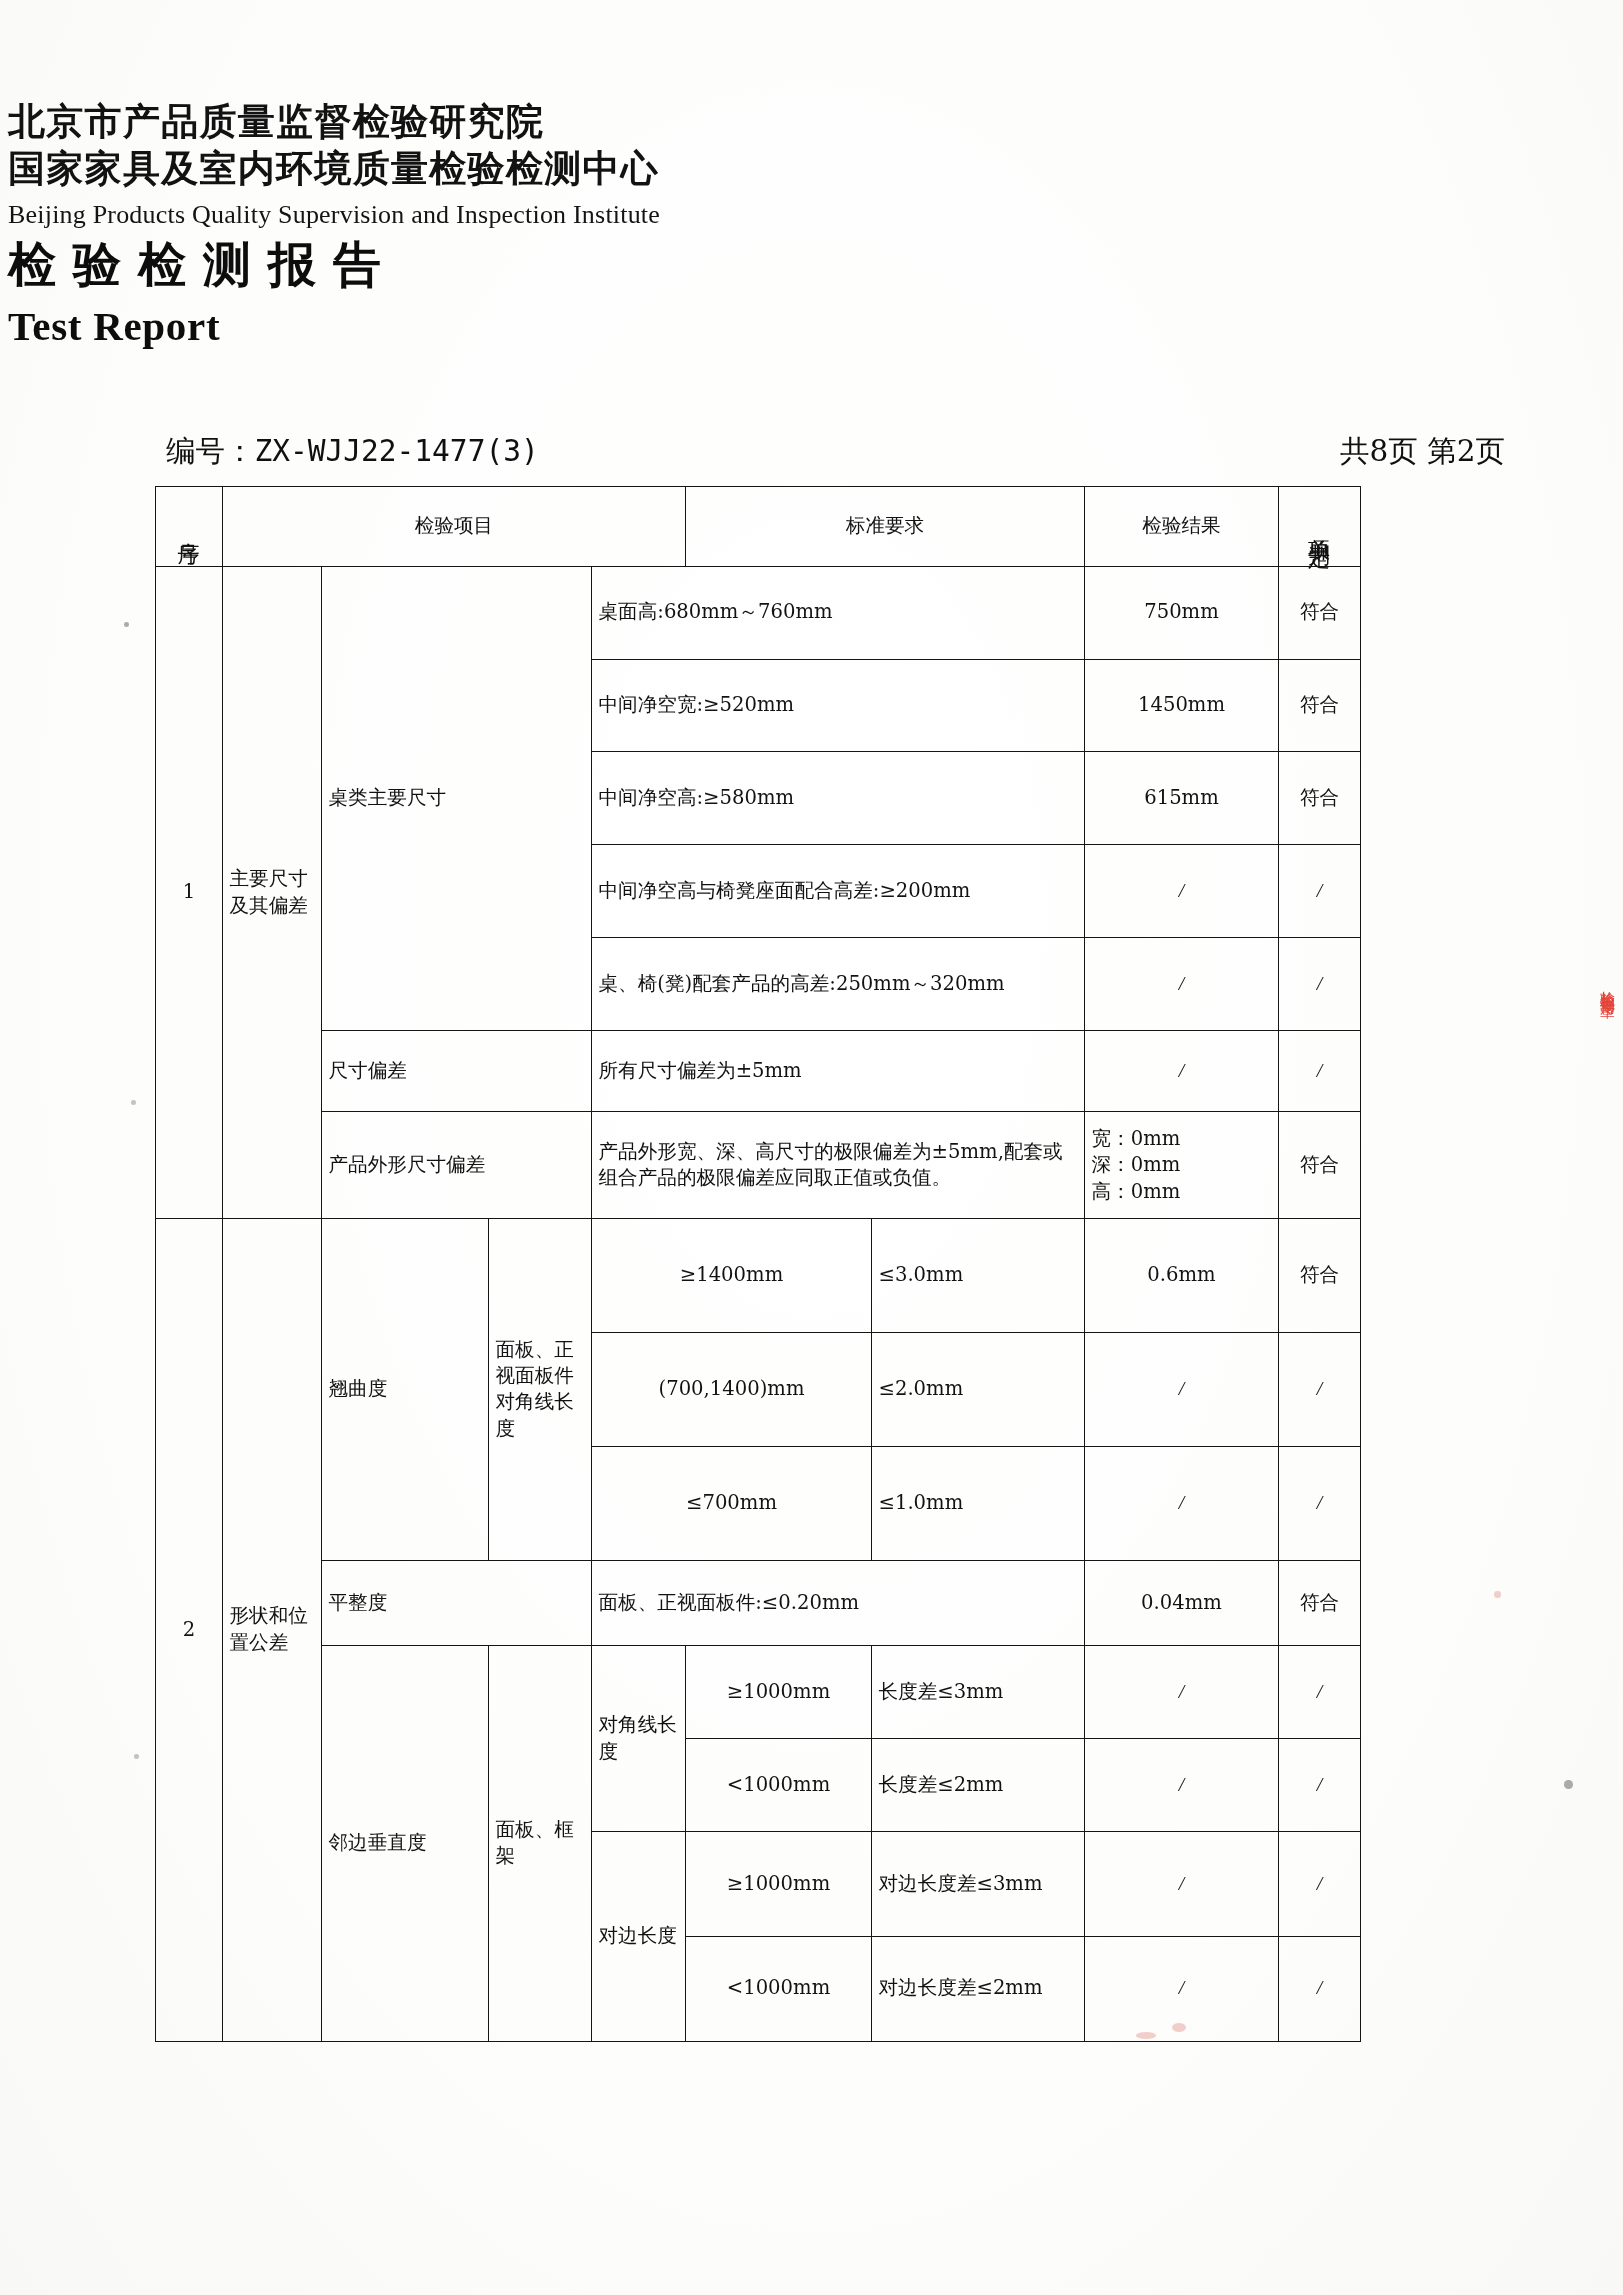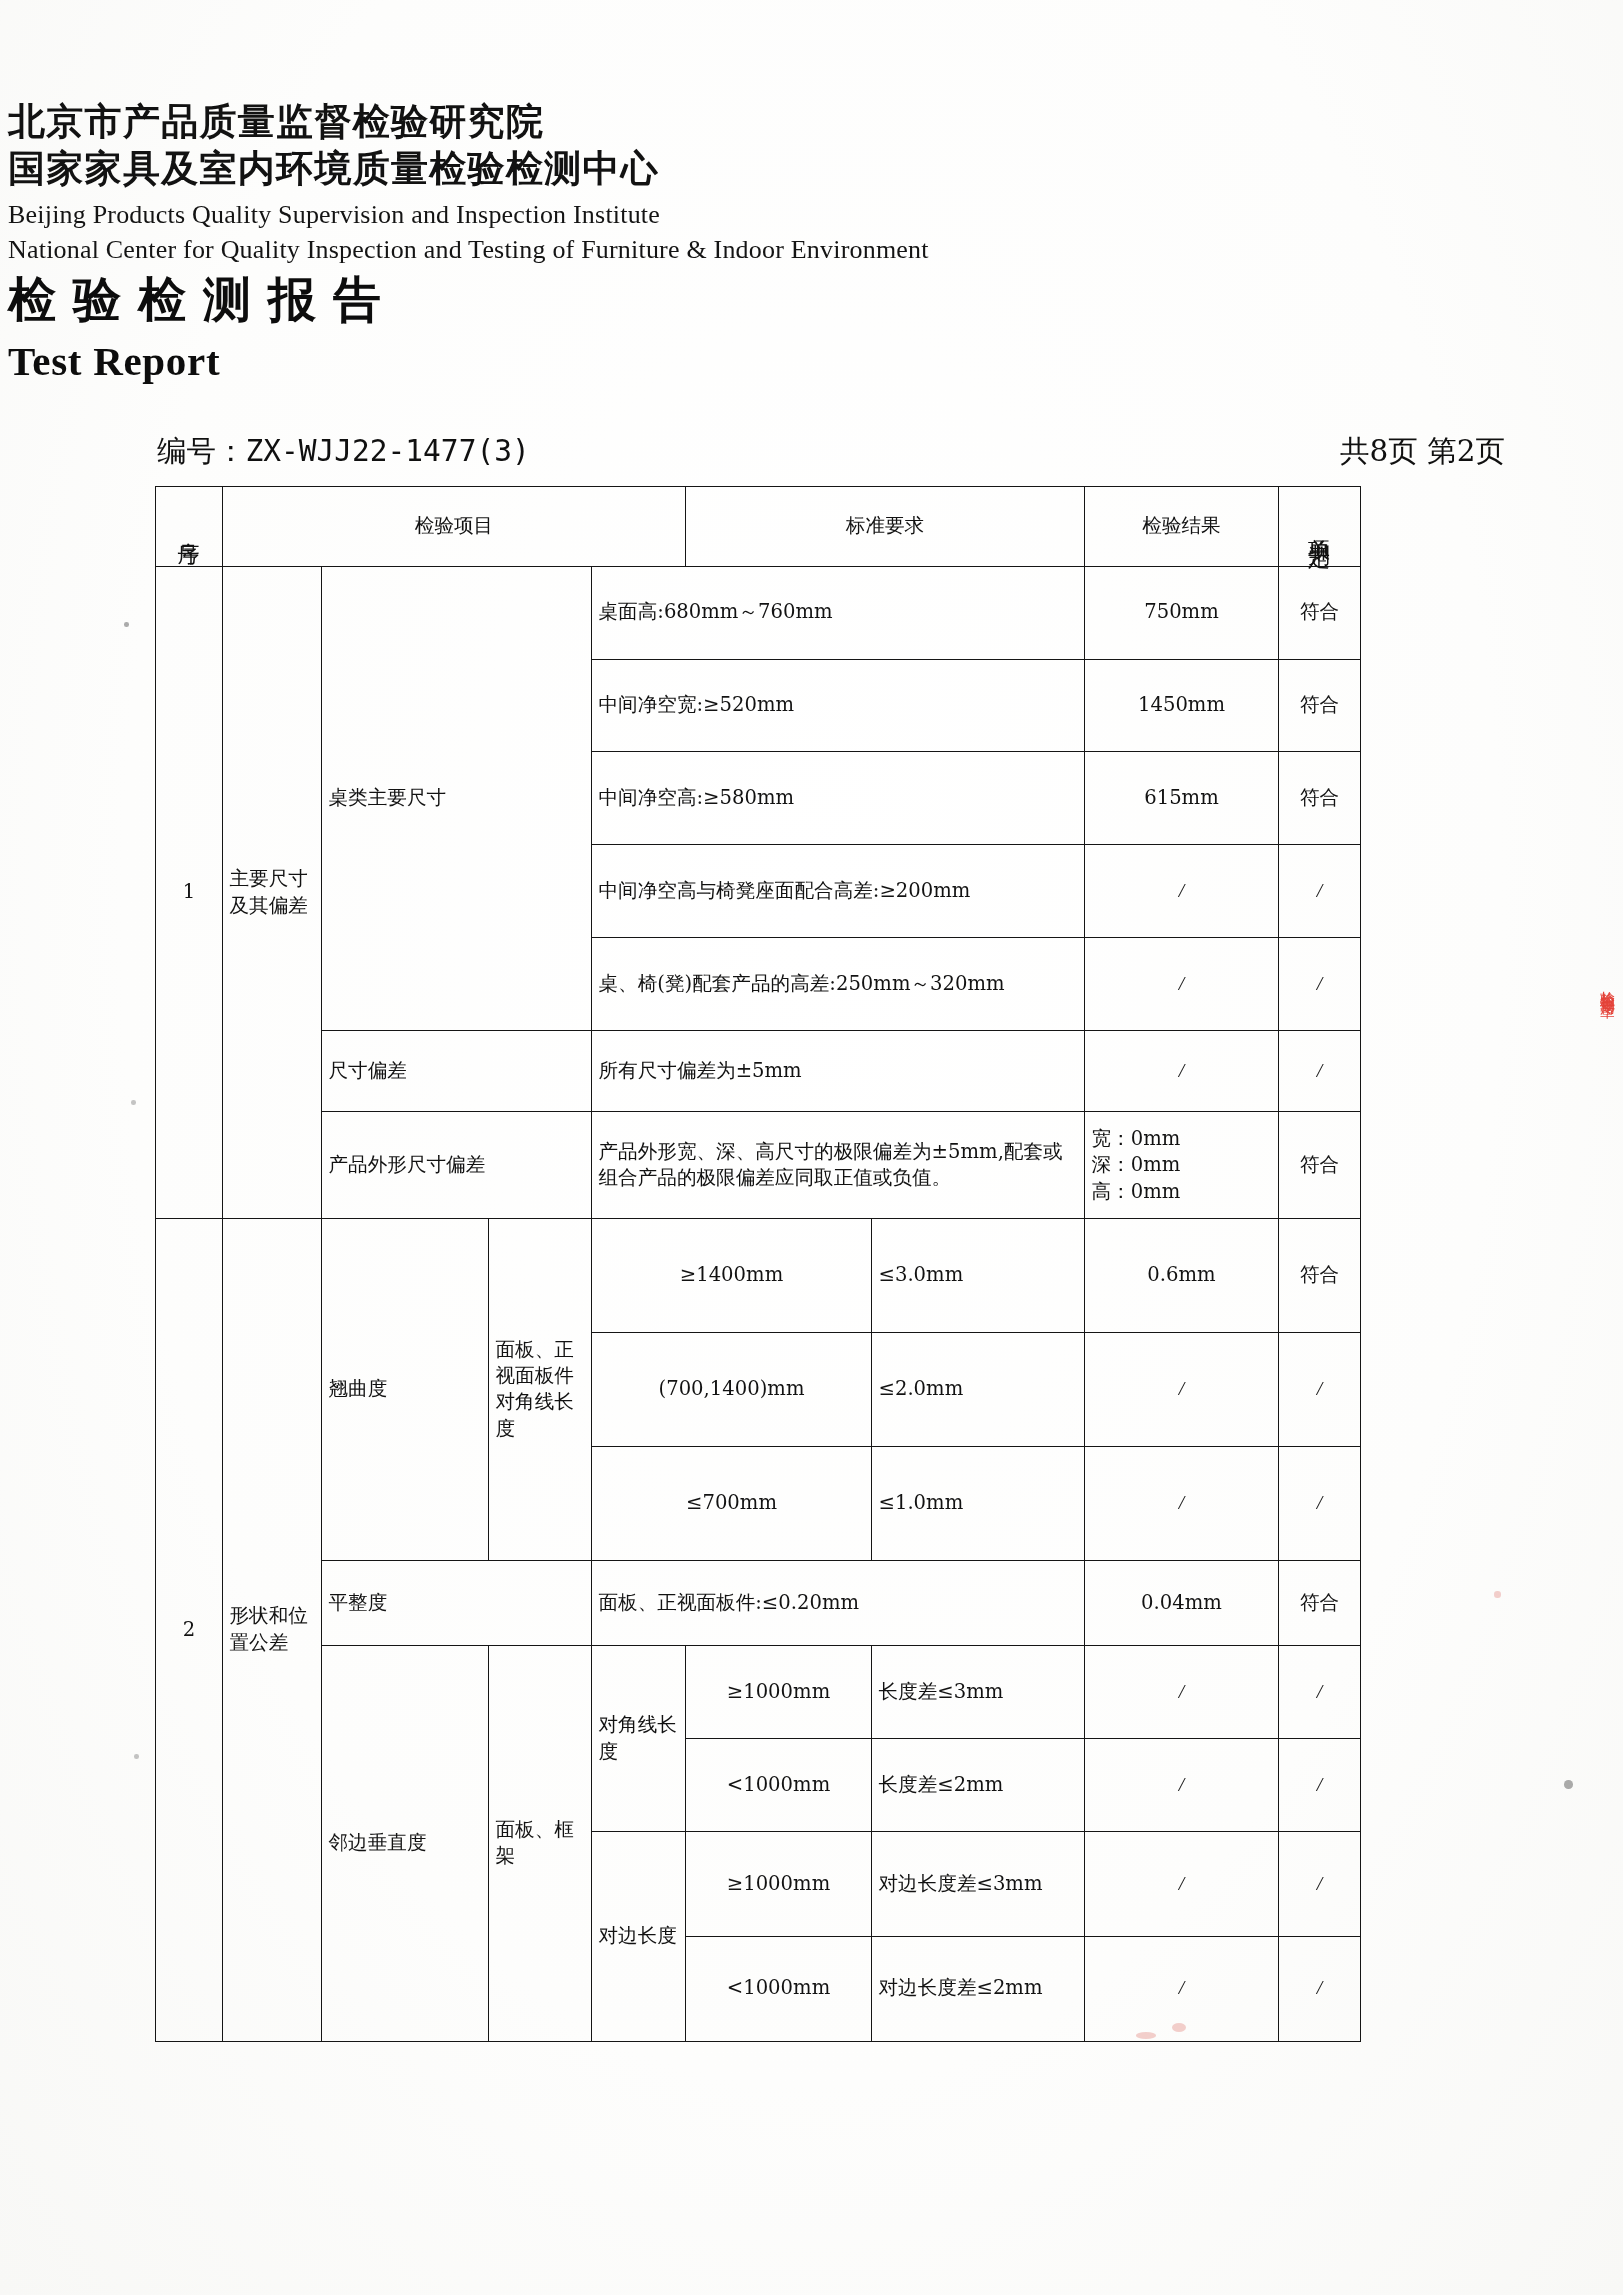--- a/index.html
+++ b/index.html
@@ -46,21 +46,21 @@
   .hdr .title-en {
     font-family:"Liberation Serif", serif;
     font-weight:700;
     font-size:41px;
     margin-top:5.2px;
     letter-spacing:0.7px;
     color:#0d0d0d;
   }
   
   .norow {
-    position:absolute; left:157px; right:118px; top:432px;
+    position:absolute; left:166px; right:118px; top:432px;
     display:flex; justify-content:space-between; align-items:center;
   }
   .norow .num {
     font-family:"DejaVu Sans Mono","Liberation Mono",monospace;
     font-size:29.5px; letter-spacing:0px; color:#101010;
     white-space:nowrap;
   }
   .norow .num .lbl {
     font-family:"DejaVu Serif", serif; font-size:29.5px;
   }
@@ -130,21 +130,20 @@
 </style>
 </head>
 <body>
 
 <div class="page">
 
   <div class="hdr">
     <div class="cn1">北京市产品质量监督检验研究院</div>
     <div class="cn2">国家家具及室内环境质量检验检测中心</div>
     <div class="en1">Beijing Products Quality Supervision and Inspection Institute</div>
-    <div class="en2">National Center for Quality Inspection and Testing of Furniture &amp;  Indoor Environment</div>
     <div class="title-cn">检验检测报告</div>
     <div class="title-en">Test Report</div>
   </div>
 
   <div class="norow">
     <div class="num"><span class="lbl">编号：</span><span>ZX-WJJ22-1477(3)</span></div>
     <div class="pages">共8页  第2页</div>
   </div>
 
   <table class="rpt">

